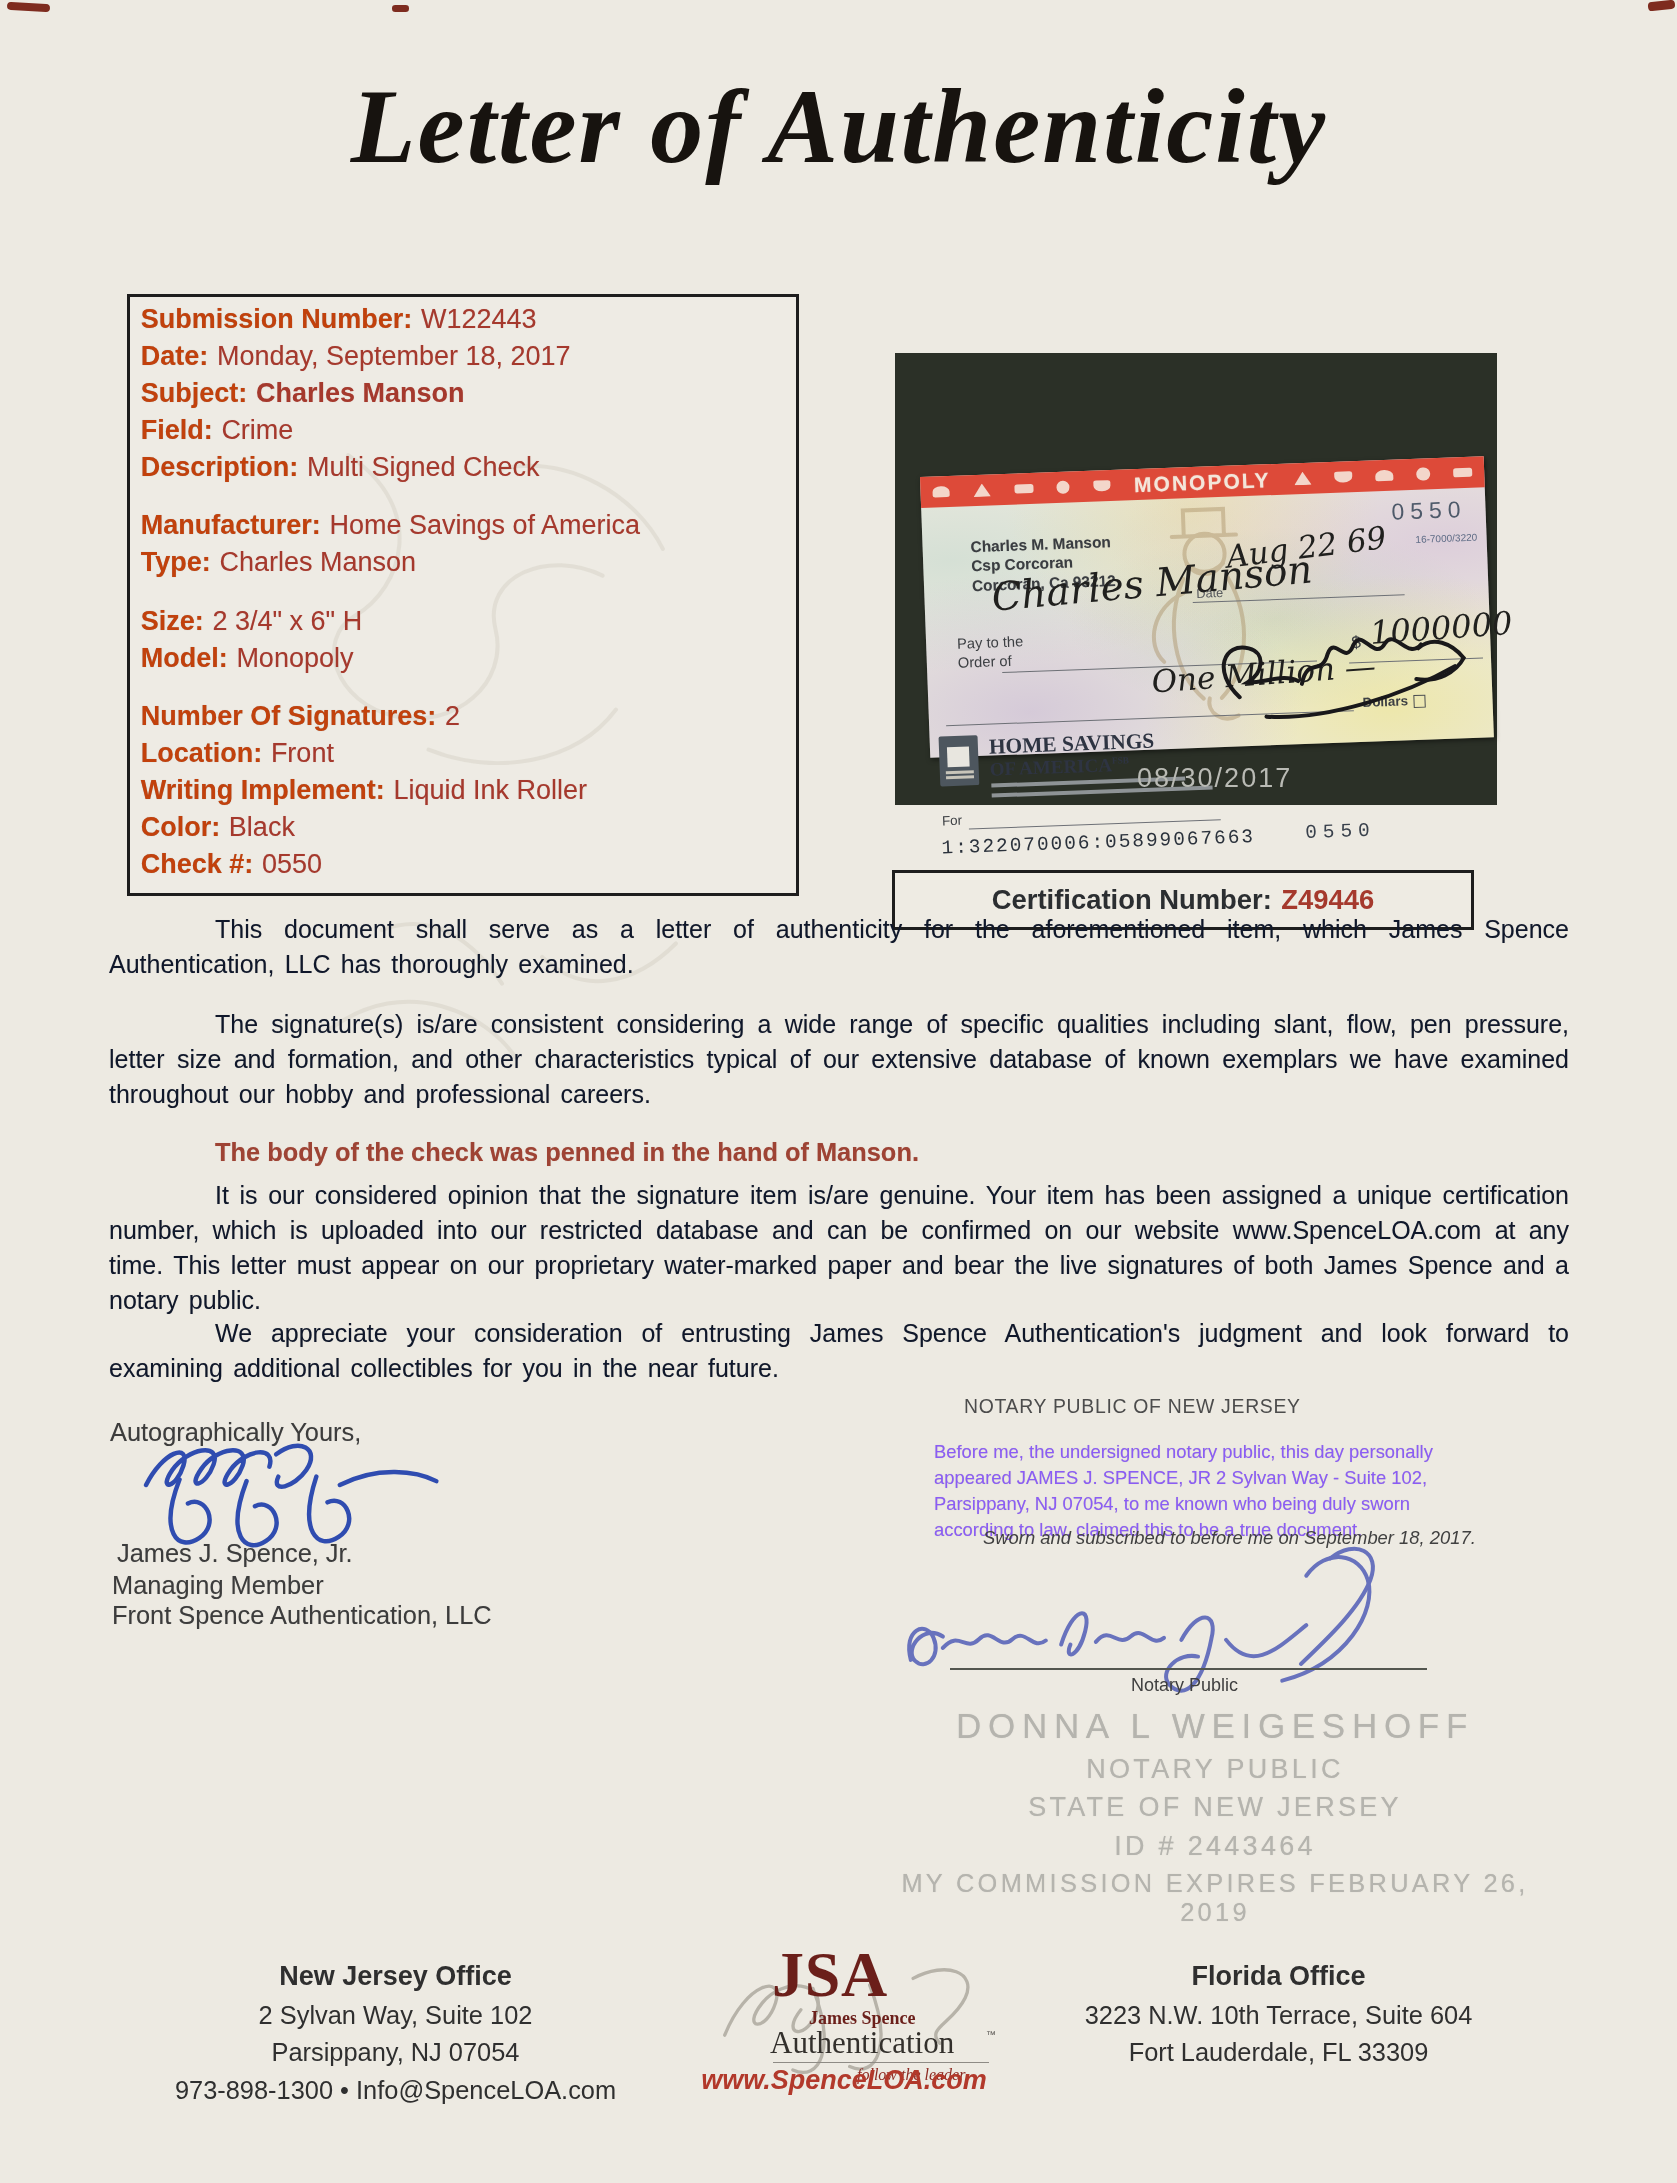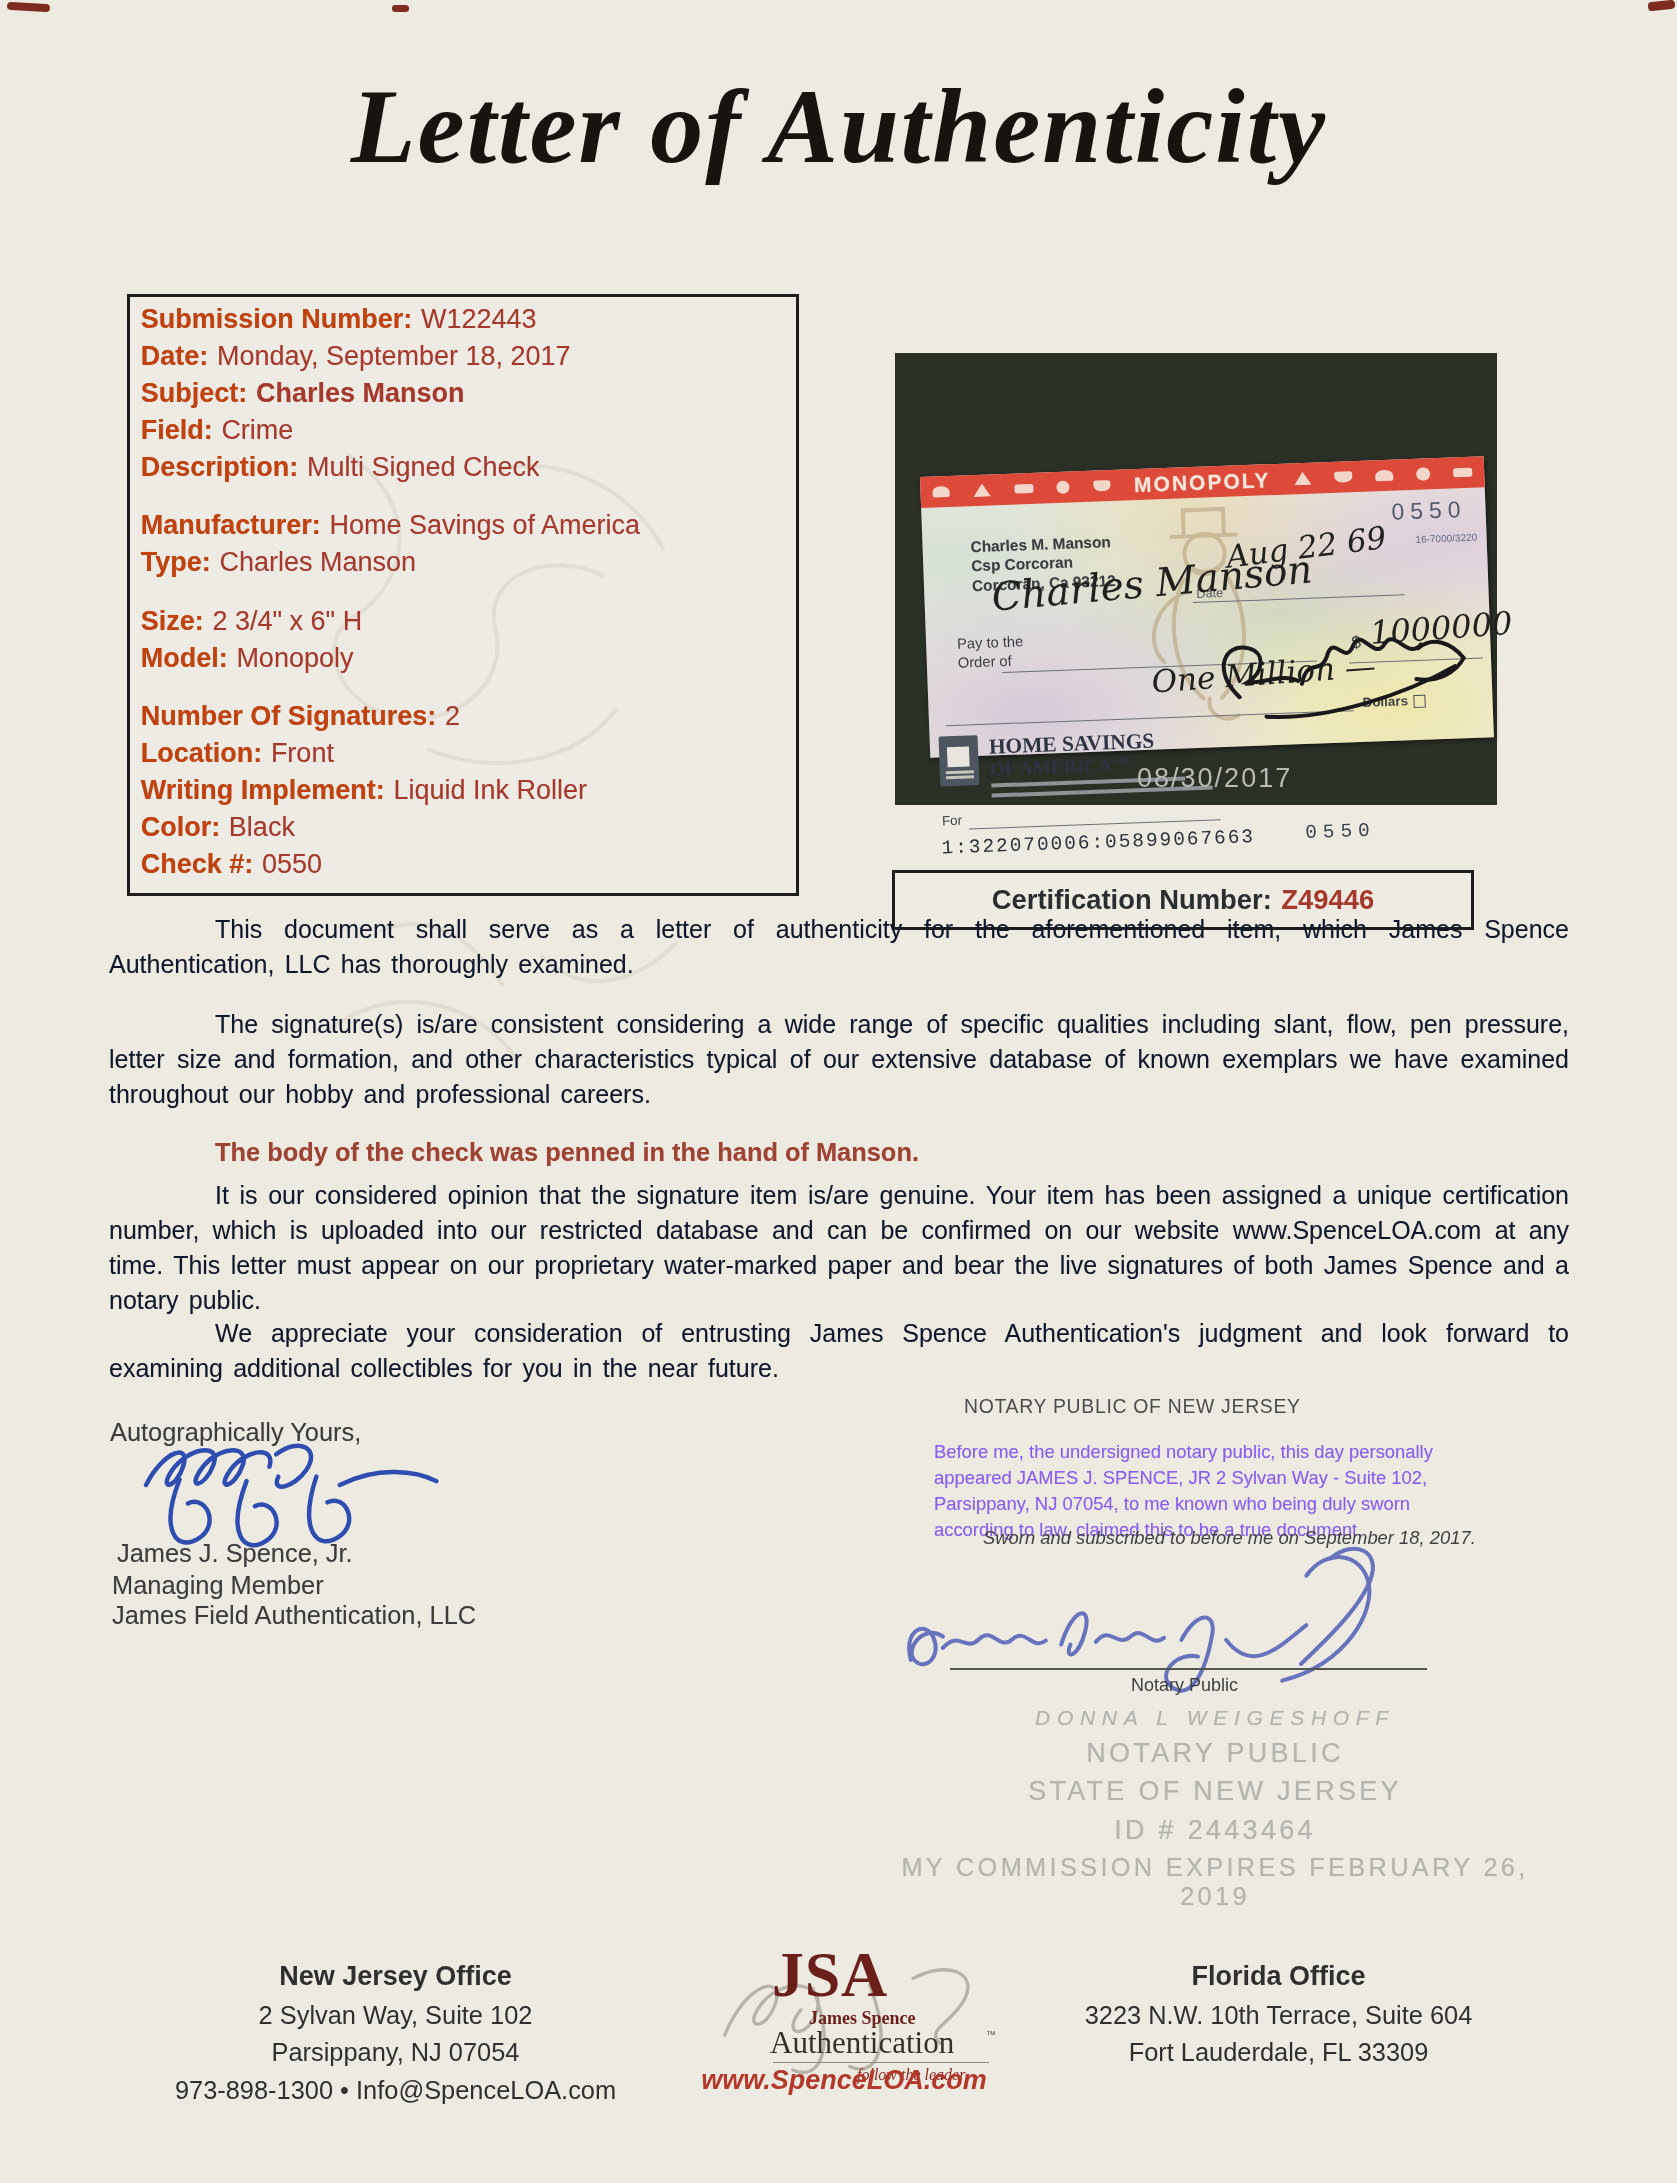--- a/index.html
+++ b/index.html
@@ -72,21 +72,21 @@
   
   .close-text{font-size:25.4px;color:#3c3c3c;text-shadow:0 0 0.7px rgba(70,70,70,.28);}
   
   .not-head{left:964px;top:1395px;font-size:19.4px;color:#4c4c4c;letter-spacing:0.7px;}
   .not-state{left:934px;top:1439px;width:559px;font-size:18.4px;line-height:26px;color:#8b5cf6;text-shadow:0 0 0.7px rgba(70,70,70,.25);}
   .sworn{left:983px;top:1527px;font-size:18.4px;color:#414141;font-style:italic;}
   .not-line{left:950px;top:1668px;width:477px;height:2px;background:#53564f;}
   .not-sig-label{left:1131px;top:1675px;font-size:18px;color:#3f3f3f;}
   .stamp{left:877px;top:1699px;width:676px;text-align:center;color:#b5b4ae;letter-spacing:3.3px;text-shadow:0 0 0.7px rgba(160,160,155,.5);}
   .stamp div{margin-top:7.4px;}
-  .st1{font-size:21px;letter-spacing:6.7px;font-style:italic;}
+  .st1{font-size:35px;letter-spacing:6.7px;}
   .st2{font-size:27px;}
   .st5{font-size:25.4px;}
   
   .foot-col{text-align:center;color:#2f2f2f;}
   .foot-col .t{font-weight:bold;font-size:27px;}
   .foot-col div{margin-top:8.7px;font-size:25.4px;}
   .foot-col div:first-child{margin-top:0;}
   .jsa{left:726px;top:1942px;width:274px;height:134px;}
   .jsa-acr{position:absolute;left:46px;top:-4px;font-family:"Liberation Serif",serif;font-weight:bold;font-size:64px;color:#6b1f1a;letter-spacing:0.7px;}
   .jsa-n1{position:absolute;left:83px;top:66px;font-family:"Liberation Serif",serif;font-weight:bold;font-size:18px;color:#6b1f1a;}
@@ -224,21 +224,21 @@
     <path d="M25,95 C55,35 105,18 92,60 C80,100 45,108 72,68 C100,28 160,18 146,58 C132,98 96,106 124,66 C152,26 212,20 198,60 C184,100 148,108 176,68 C204,30 258,24 246,62"></path>
     <path d="M258,40 C300,8 338,30 312,68 C290,100 248,110 262,80"></path>
     <path d="M85,85 C48,180 82,215 120,190 C158,165 132,112 100,128"></path>
     <path d="M205,88 C168,185 202,220 240,195 C278,170 252,117 220,133"></path>
     <path d="M330,80 C298,178 332,213 370,188 C408,163 382,110 350,126"></path>
     <path d="M372,95 C440,60 510,70 545,88"></path>
   </g>
 </svg>
 <div class="abs close-text" style="left:117px;top:1539px;">James J. Spence, Jr.</div>
 <div class="abs close-text" style="left:112px;top:1571px;">Managing Member</div>
-<div class="abs close-text" style="left:112px;top:1601px;">James Field Authentication, LLC</div>
+<div class="abs close-text" style="left:112px;top:1601px;">Front Spence Authentication, LLC</div>
 
 <div class="abs not-head">NOTARY PUBLIC OF NEW JERSEY</div>
 <div class="abs not-state">Before me, the undersigned notary public, this day personally appeared JAMES J. SPENCE, JR 2 Sylvan Way - Suite 102, Parsippany, NJ 07054, to me known who being duly sworn according to law, claimed this to be a true document.</div>
 <div class="abs sworn">Sworn and subscribed to before me on September 18, 2017.</div>
 <svg style="left:897px;top:1533px;" width="542px" height="167" viewBox="0 0 810 250">
   <title>Donna L Weigeshoff</title>
   <g fill="none" stroke="#6872bd" stroke-width="6" stroke-linecap="round">
     <path d="M20,190 C8,145 42,130 54,157 C66,185 42,207 26,191 C10,175 38,135 68,155"></path>
     <path d="M68,172 C92,145 102,179 122,159 C142,139 152,177 172,159 C192,141 202,177 222,161"></path>
     <path d="M245,167 C263,110 291,107 281,147 C271,187 249,191 259,167"></path>

